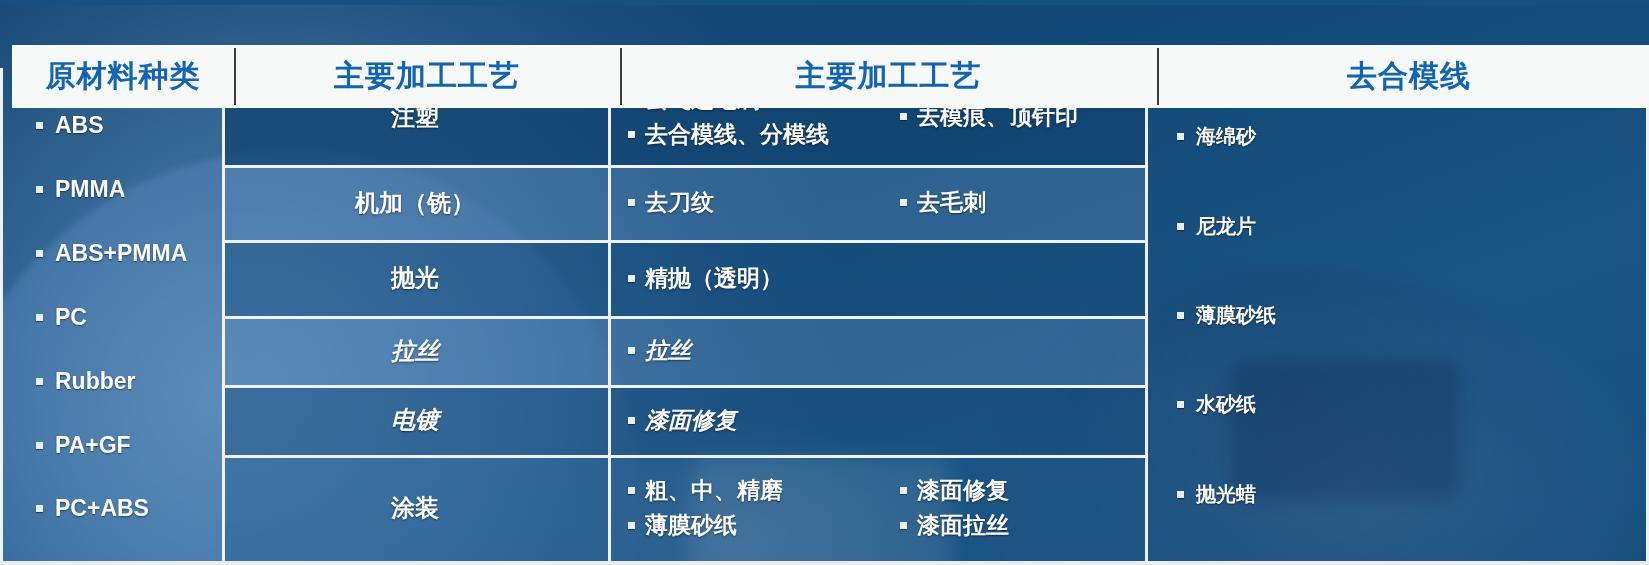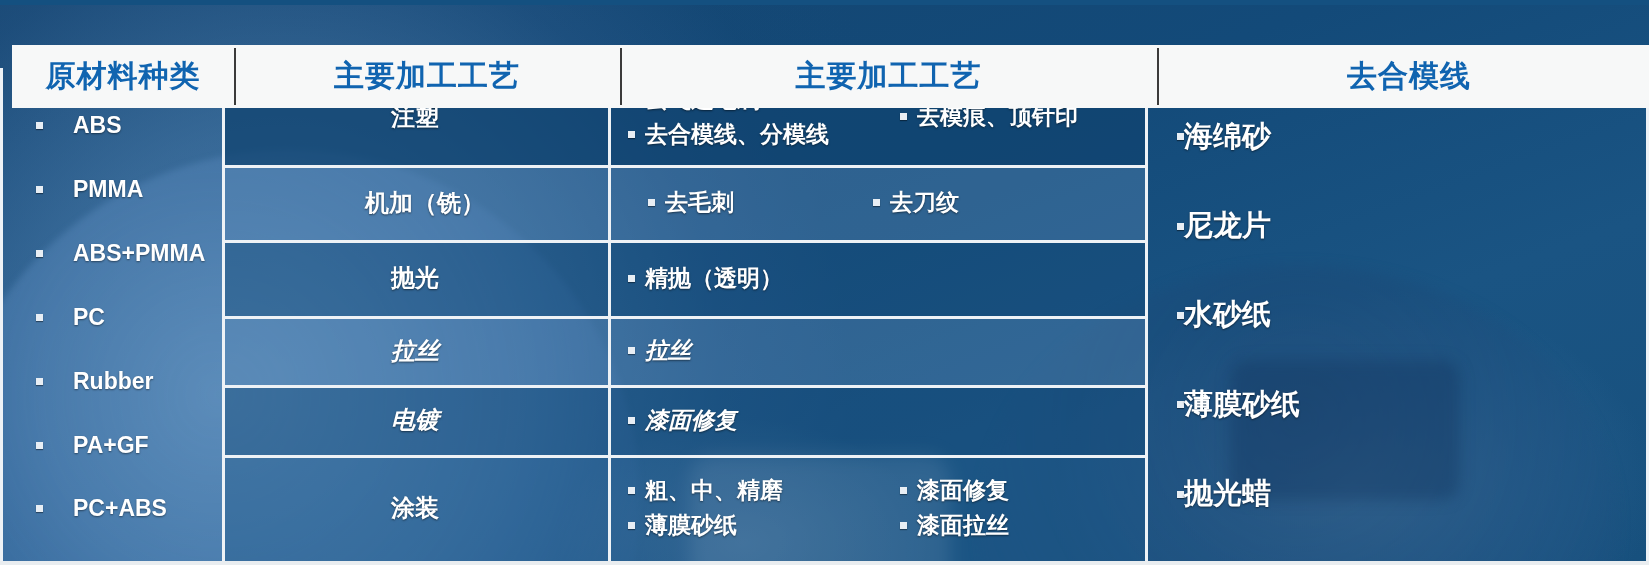--- a/index.html
+++ b/index.html
@@ -166,21 +166,21 @@
     height: 100%;
     padding: 26px 0 20px 36px;
     display: flex;
     flex-direction: column;
     justify-content: space-around;
     z-index: 2;
   }
   .mat-item {
     display: flex;
     align-items: center;
-    gap: 30px;
+    gap: 12px;
     color: #ffffff;
     font-size: 23px;
     font-weight: bold;
     text-shadow: 0 1px 2px rgba(0,0,0,0.45);
   }
 
   .bullet {
     width: 7px; height: 7px;
     background: #e8eef4;
     flex: 0 0 auto;
@@ -203,21 +203,21 @@
   }
   .row + .row::before {
     content: "";
     position: absolute;
     left: 0; right: 0; top: 0;
     height: 3px;
     background: #eef2f6;
     z-index: 3;
   }
   .row.h1 { flex: 0 0 97px; }
-  .row.h2 { flex: 0 0 75px; padding-left: 20px; }
+  .row.h2 { flex: 0 0 75px; }
   .row.h3 { flex: 0 0 76px; }
   .row.h4 { flex: 0 0 69px; font-style: italic; }
   .row.h5 { flex: 0 0 70px; font-style: italic; }
   .row.h6 { flex: 0 0 106px; }
 
   .tint-dark  { background: rgba(16,68,112,0.74); }
   .tint-light { background: rgba(88,134,180,0.40); }
   .tint-mid   { background: rgba(22,78,124,0.48); }
   .tint-mid2  { background: rgba(30,88,136,0.42); }
 
@@ -265,22 +265,23 @@
     height: 100%;
     padding: 24px 0 22px 32px;
     display: flex;
     flex-direction: column;
     justify-content: space-around;
     z-index: 2;
   }
   .prod-item {
     display: flex;
     align-items: center;
+    gap: 12px;
     color: #ffffff;
-    font-size: 29px;
+    font-size: 20px;
     font-weight: bold;
     text-shadow: 0 1px 2px rgba(0,0,0,0.5);
   }
 </style>
 </head>
 <body>
 
 <div class="table-root">
 
   <div class="bg-photo"></div>
@@ -383,30 +384,30 @@
               <div class="app-item">
                 <span class="bullet"></span>
                 <span>去模痕、顶针印</span>
               </div>
             </div>
           </div>
         </div>
 
         <div class="row h2 tint-light">
           <div class="app-grid">
+            <div class="app-sub left">
+              <div class="app-item">
+                <span class="bullet"></span>
+                <span>去刀纹</span>
+              </div>
+            </div>
             <div class="app-sub right">
               <div class="app-item">
                 <span class="bullet"></span>
                 <span>去毛刺</span>
-              </div>
-            </div>
-            <div class="app-sub left">
-              <div class="app-item">
-                <span class="bullet"></span>
-                <span>去刀纹</span>
               </div>
             </div>
           </div>
         </div>
 
         <div class="row h3 tint-mid">
           <div class="app-grid">
             <div class="app-sub left">
               <div class="app-item">
                 <span class="bullet"></span>
@@ -471,25 +472,25 @@
         <div class="prod-item">
           <span class="bullet"></span>
           <span>海绵砂</span>
         </div>
         <div class="prod-item">
           <span class="bullet"></span>
           <span>尼龙片</span>
         </div>
         <div class="prod-item">
           <span class="bullet"></span>
+          <span>薄膜砂纸</span>
+        </div>
+        <div class="prod-item">
+          <span class="bullet"></span>
           <span>水砂纸</span>
-        </div>
-        <div class="prod-item">
-          <span class="bullet"></span>
-          <span>薄膜砂纸</span>
         </div>
         <div class="prod-item">
           <span class="bullet"></span>
           <span>抛光蜡</span>
         </div>
       </div>
     </div>
 
   </div>
 

